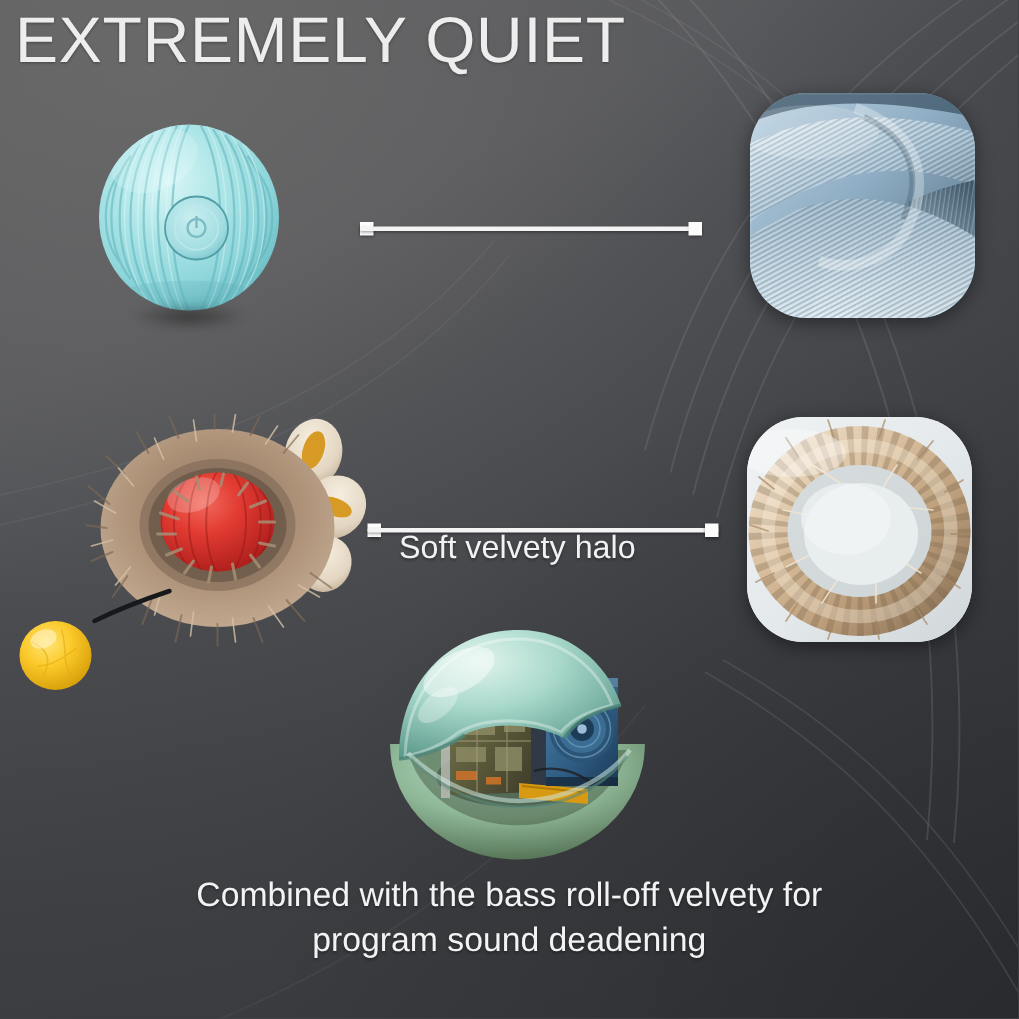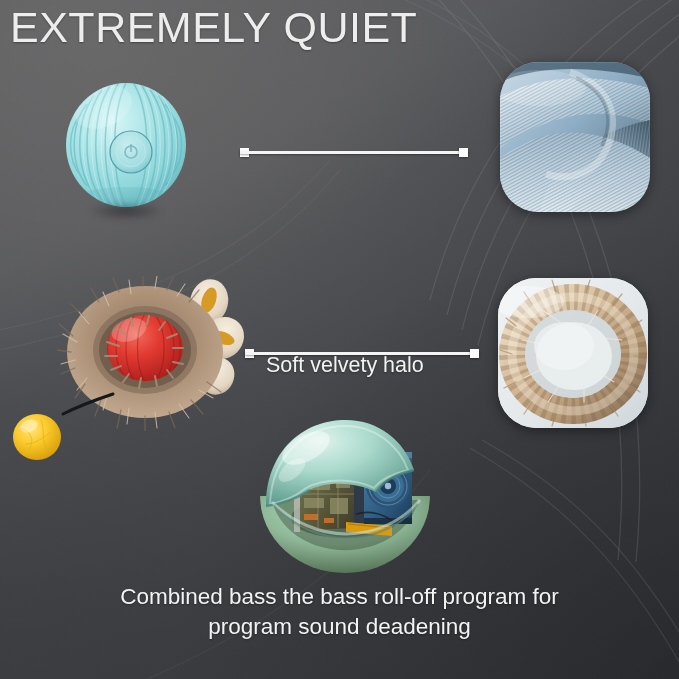--- a/index.html
+++ b/index.html
@@ -515,17 +515,17 @@
         <path d="M8,88 C24,86 40,80 52,72" fill="none" stroke="#4e8578" stroke-width="2.4" opacity="0.8"></path>
         <path d="M118,74 C128,60 140,56 156,52" fill="none" stroke="#4e8578" stroke-width="2.4" opacity="0.8"></path>
       </g>
 
       <path d="M14,84 C34,104 62,116 88,116 C116,116 144,104 162,82" fill="none" stroke="#cdeae0" stroke-width="3" opacity="0.55"></path>
       <path d="M16,88 C36,108 62,120 88,120 C116,120 144,108 160,86" fill="none" stroke="#5c8a7c" stroke-width="2" opacity="0.6"></path>
     </svg>
   </div>
 
   <div class="caption">
-    <div>Combined bass the bass roll-off program for</div>
+    <div>Combined with the bass roll-off velvety for</div>
     <div>program sound deadening</div>
   </div>
 
 </div>
 
 </body></html>

